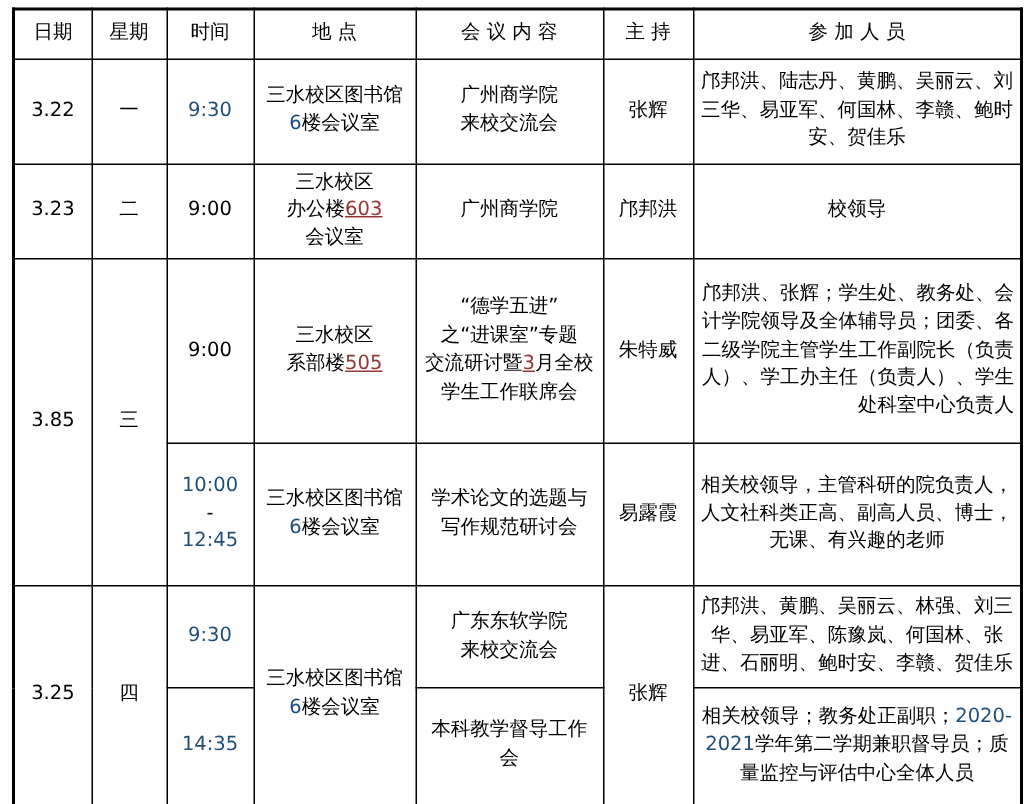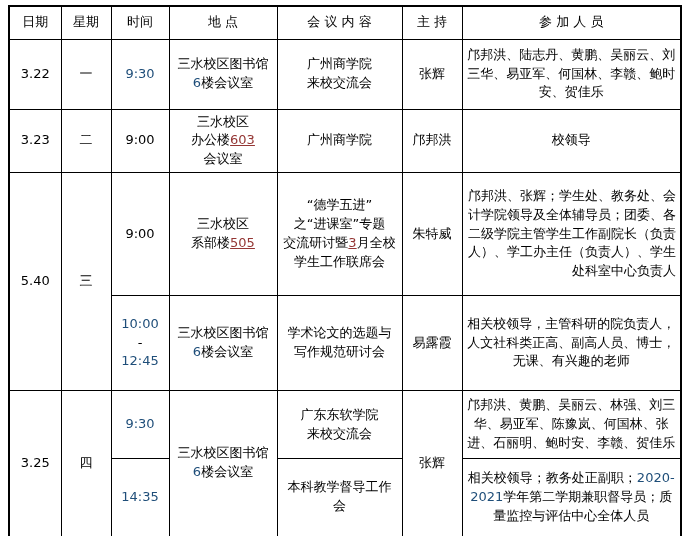--- a/index.html
+++ b/index.html
@@ -86,21 +86,21 @@
       <td>9:00</td>
       <td>三水校区
 办公楼<span class="num-red">603</span>
 会议室</td>
       <td>广州商学院</td>
       <td>邝邦洪</td>
       <td class="participants">校领导</td>
     </tr>
 
     <tr style="height:123px">
-      <td rowspan="2">5.40</td>
+      <td rowspan="2">3.85</td>
       <td rowspan="2">三</td>
       <td>9:00</td>
       <td>三水校区
 系部楼<span class="num-red">505</span></td>
       <td>“德学五进”
 之“进课室”专题
 交流研讨暨<span class="num-red">3</span>月全校
 学生工作联席会</td>
       <td>朱特威</td>
       <td class="participants center">邝邦洪、张辉；学生处、教务处、会计学院领导及全体辅导员；团委、各二级学院主管学生工作副院长（负责人）、学工办主任（负责人）、学生处科室中心负责人</td>

